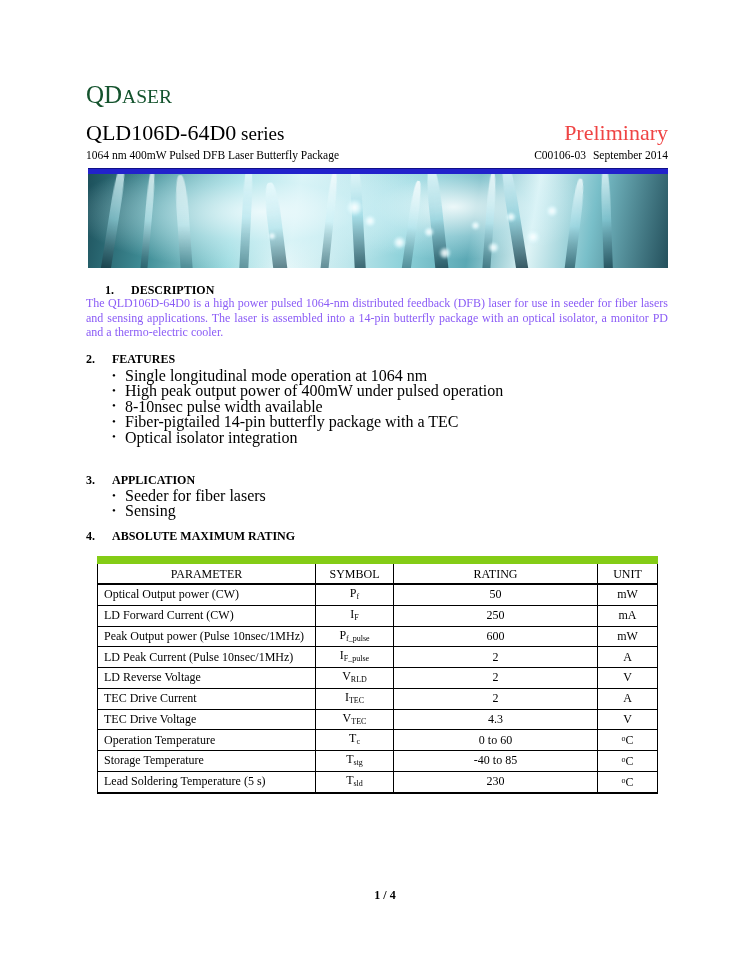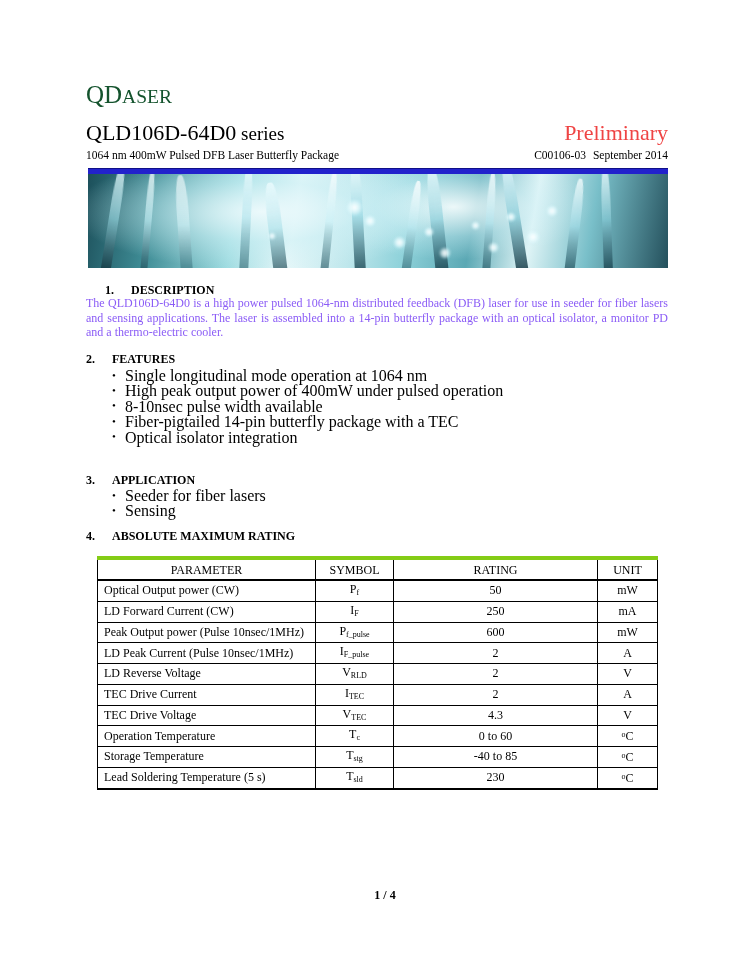--- a/index.html
+++ b/index.html
@@ -209,21 +209,21 @@
     height: 18px;
     line-height: 17px;
     vertical-align: middle;
     font-weight: normal;
   }
   table.amr thead th {
     text-align: center;
     height: 19px;
     line-height: 18px;
   }
-  table.amr thead tr th { border-top: 4px solid #84cc16; border-bottom: 2px solid #000; font-family: Liberation Serif, serif; }
+  table.amr thead tr th { border-top: 8px solid #84cc16; border-bottom: 2px solid #000; font-family: Liberation Serif, serif; }
   table.amr tbody tr:last-child td { border-bottom: 2px solid #000; }
   table.amr td.param { text-align: left; }
   table.amr td.sym,
   table.amr td.rate,
   table.amr td.unit { text-align: center; }
 
   sub { font-size: 8px; vertical-align: -0.22em; }
   sup.deg { font-size: 8px; vertical-align: 0.42em; }
 
   

